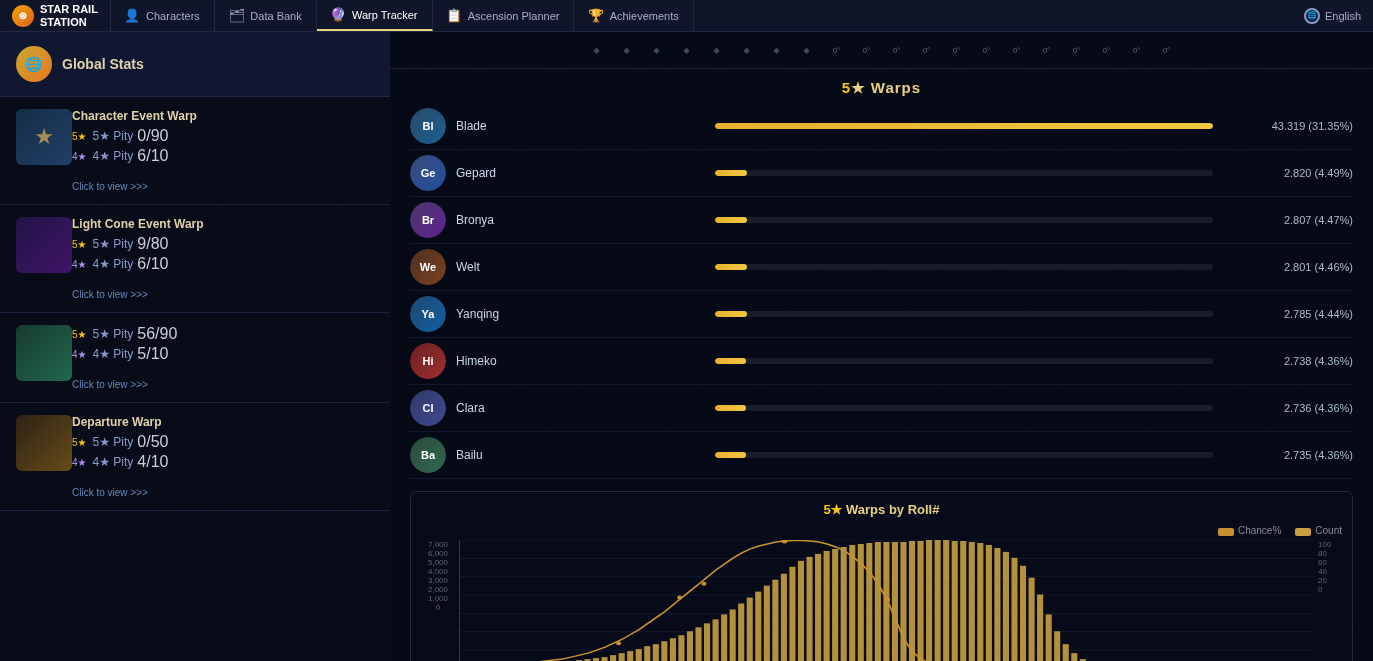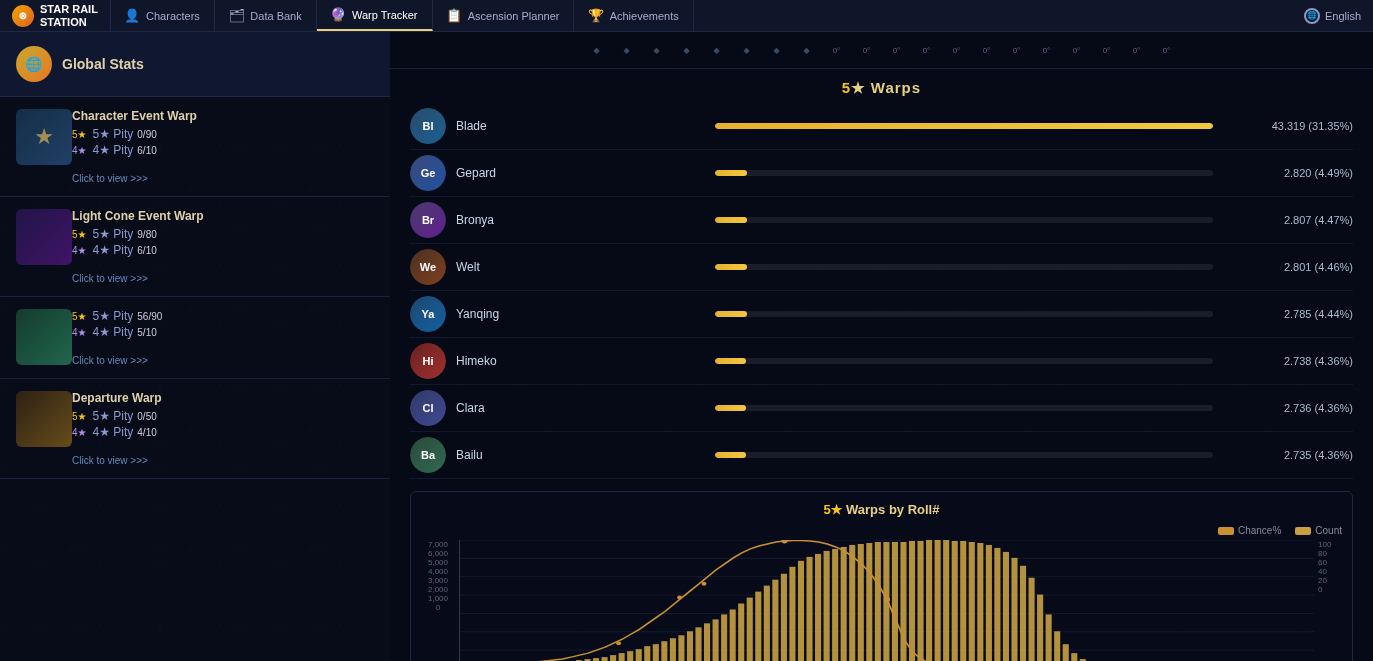--- a/index.html
+++ b/index.html
@@ -230,21 +230,21 @@
     .star5 { color: #f5c518; font-size: 10px; }
     .star4 { color: #b090e8; font-size: 10px; }
 
     .pity-label {
       font-size: 12px;
       color: #8899cc;
       margin-left: 2px;
     }
 
     .pity-val {
-      font-size: 10px;
+      font-size: 16px;
       color: #ccd;
     }
 
     .click-view {
       font-size: 10px;
       color: #6688bb;
       margin-top: 16px;
     }
 
     
@@ -386,21 +386,21 @@
       display: flex;
       gap: 14px;
       justify-content: flex-end;
       margin-bottom: 4px;
       font-size: 10px;
       color: #889;
     }
 
     .legend-item {
       display: flex;
-      align-items: center;
+      align-items: flex-end;
       gap: 4px;
     }
 
     .legend-swatch {
       width: 16px;
       height: 8px;
       border-radius: 2px;
     }
 
     .chart-left-axis {

